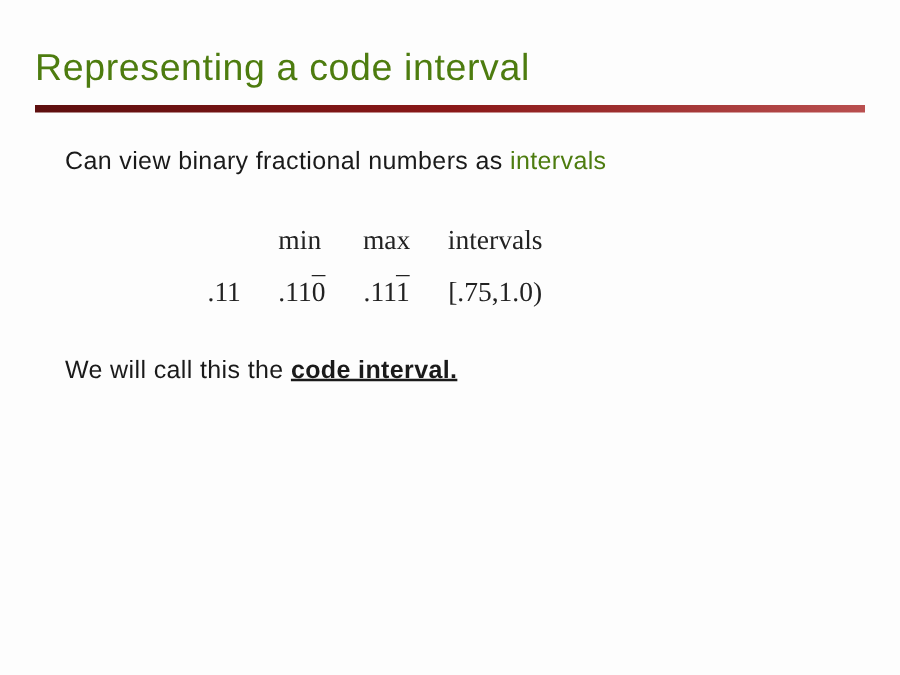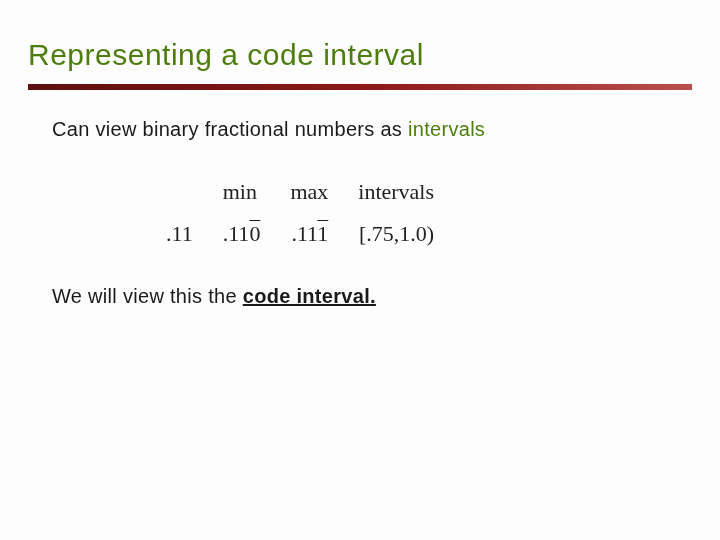--- a/index.html
+++ b/index.html
@@ -54,21 +54,21 @@
     border-collapse: separate;
     border-spacing: 18px 10px;
   }
   .mtable th {
     font-weight: 400;
     font-family: 'Times New Roman', serif;
     text-align: left;
     padding: 0 6px 4px 6px;
   }
   .mtable td {
-    text-align: right;
+    text-align: center;
     padding: 2px 6px;
     white-space: nowrap;
   }
   .ovl {
     text-decoration: overline;
     text-decoration-thickness: 1px;
   }
   .closing {
     font-size: 20px;
     letter-spacing: 0.3px;
@@ -105,17 +105,17 @@
           <td>.11</td>
           <td><span>.11</span><span class="ovl">0</span></td>
           <td><span>.11</span><span class="ovl">1</span></td>
           <td>[.75,1.0)</td>
         </tr>
       </tbody>
         </table>
     </div>
 
     <div class="closing">
-      <span>We will view this the </span><span class="term">code interval.</span>
+      <span>We will call this the </span><span class="term">code interval.</span>
     </div>
 
   </div>
 </div>
 
 </body></html>

